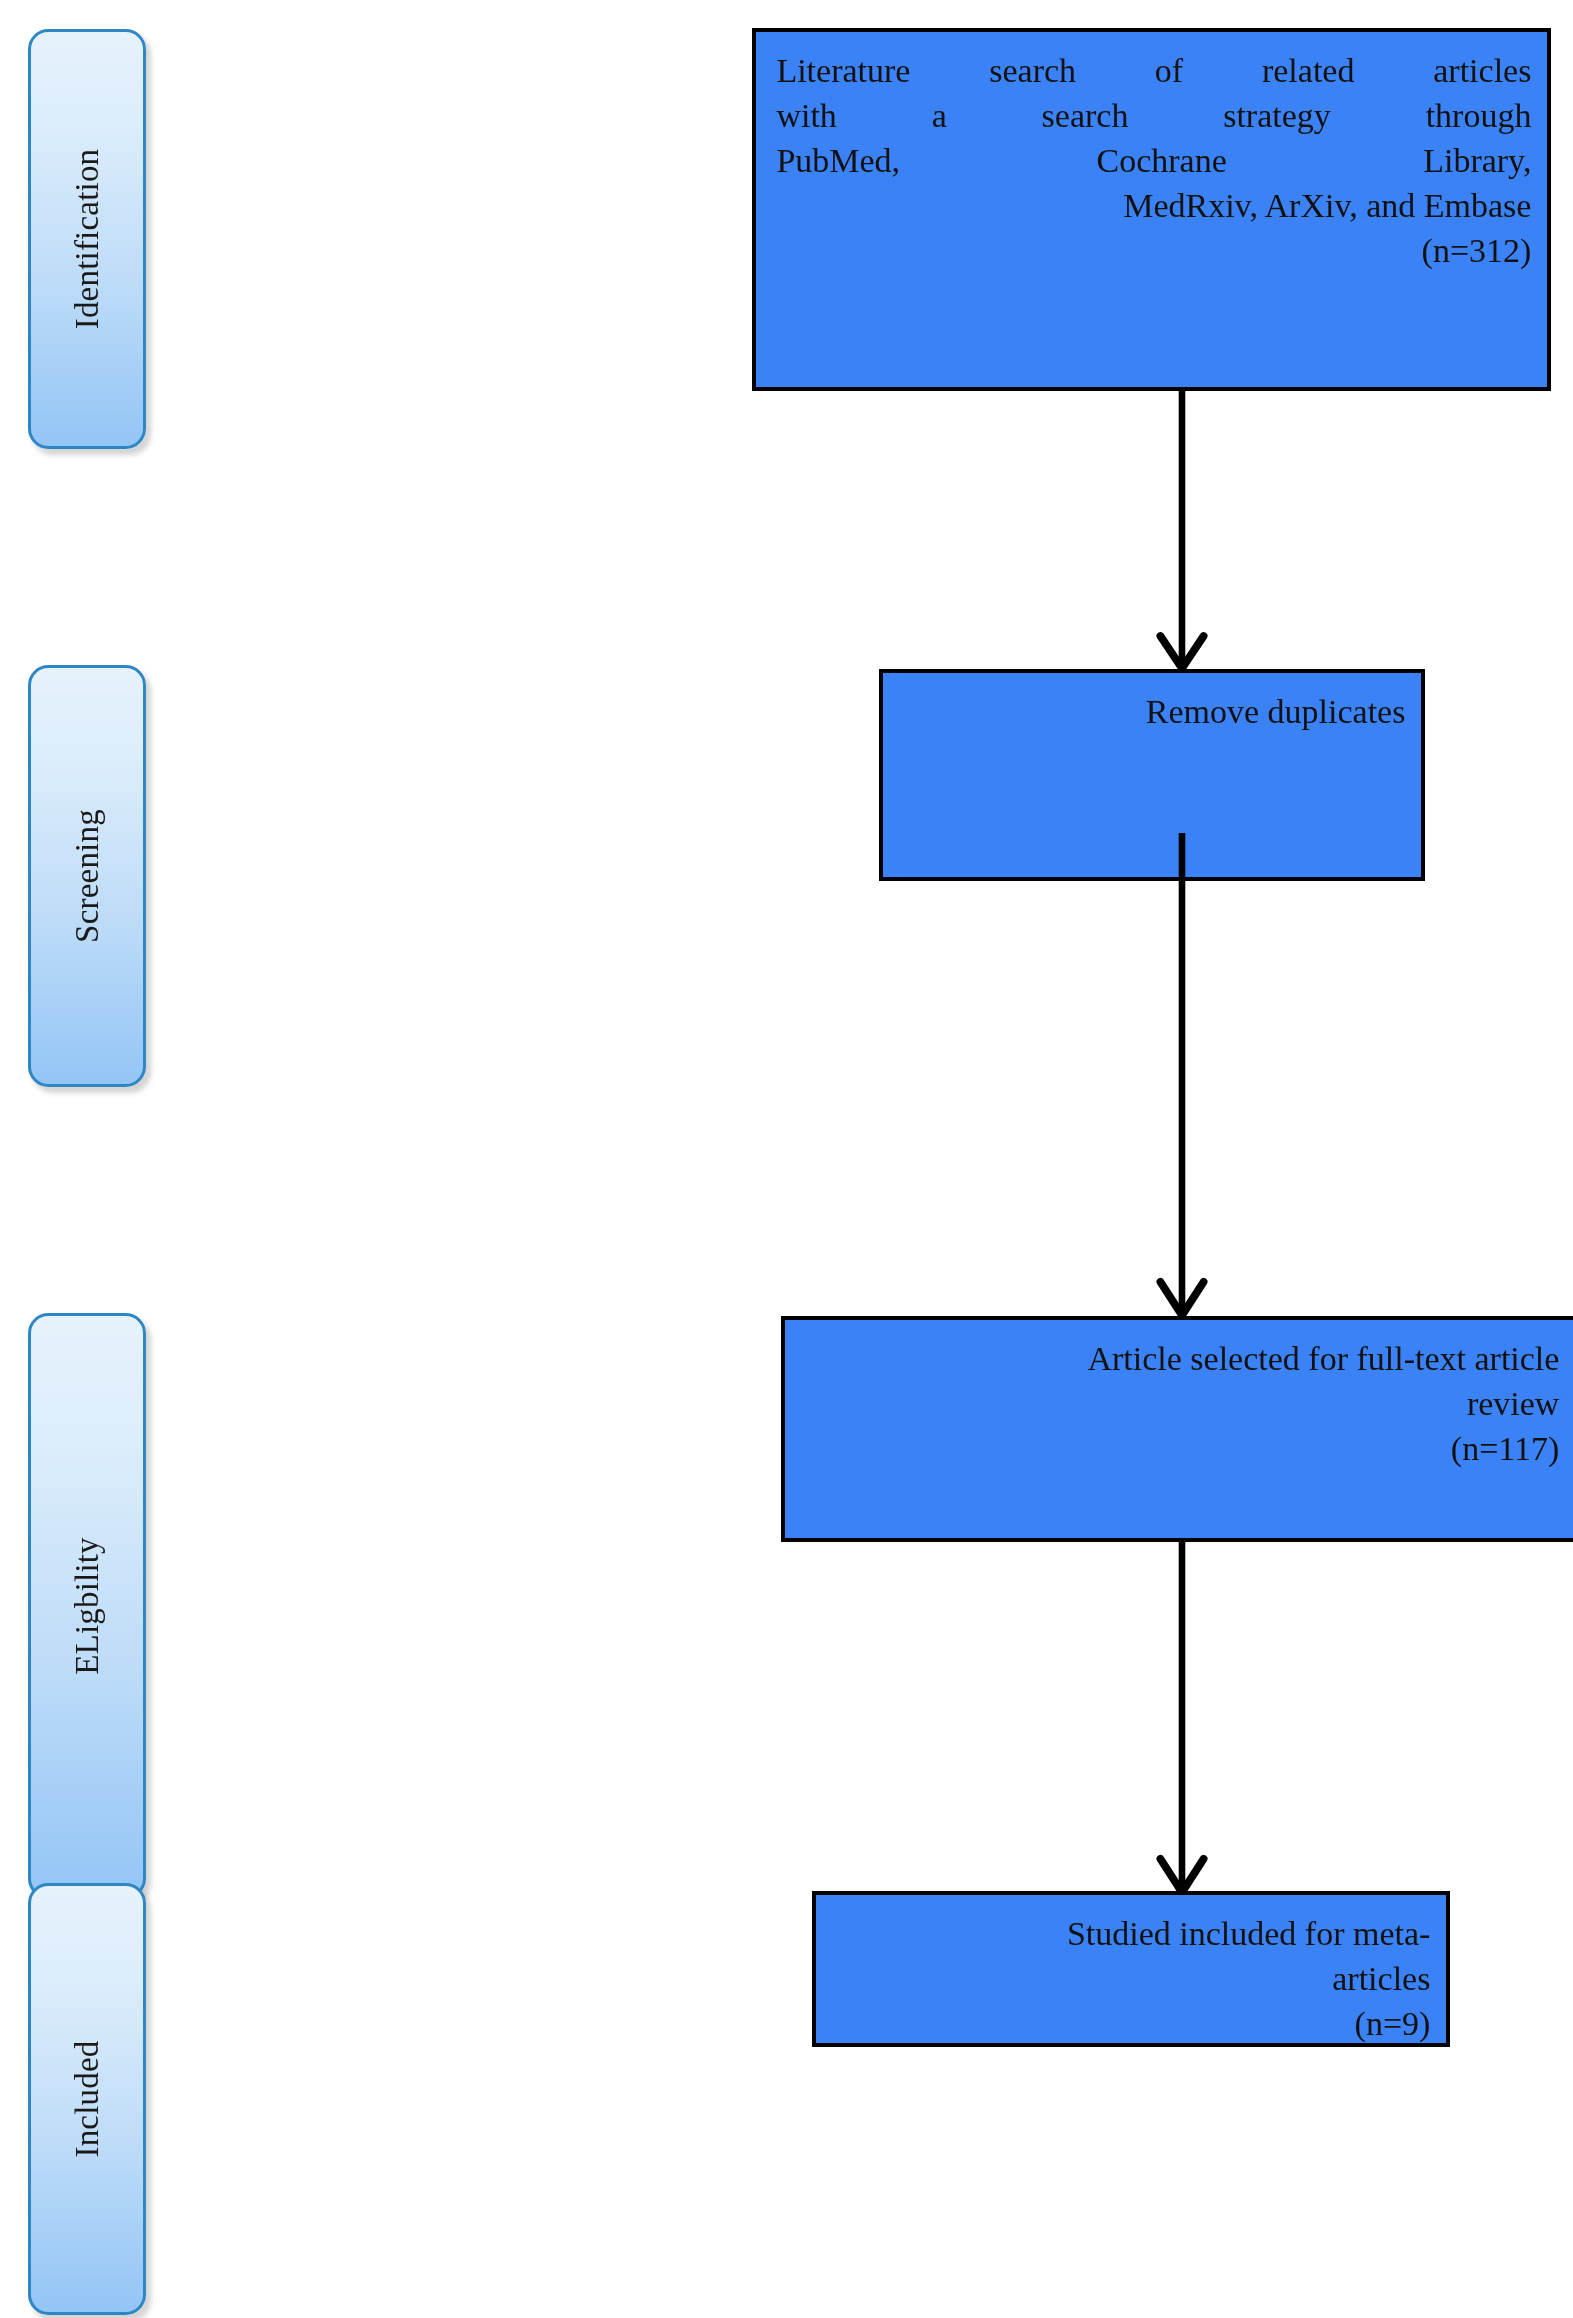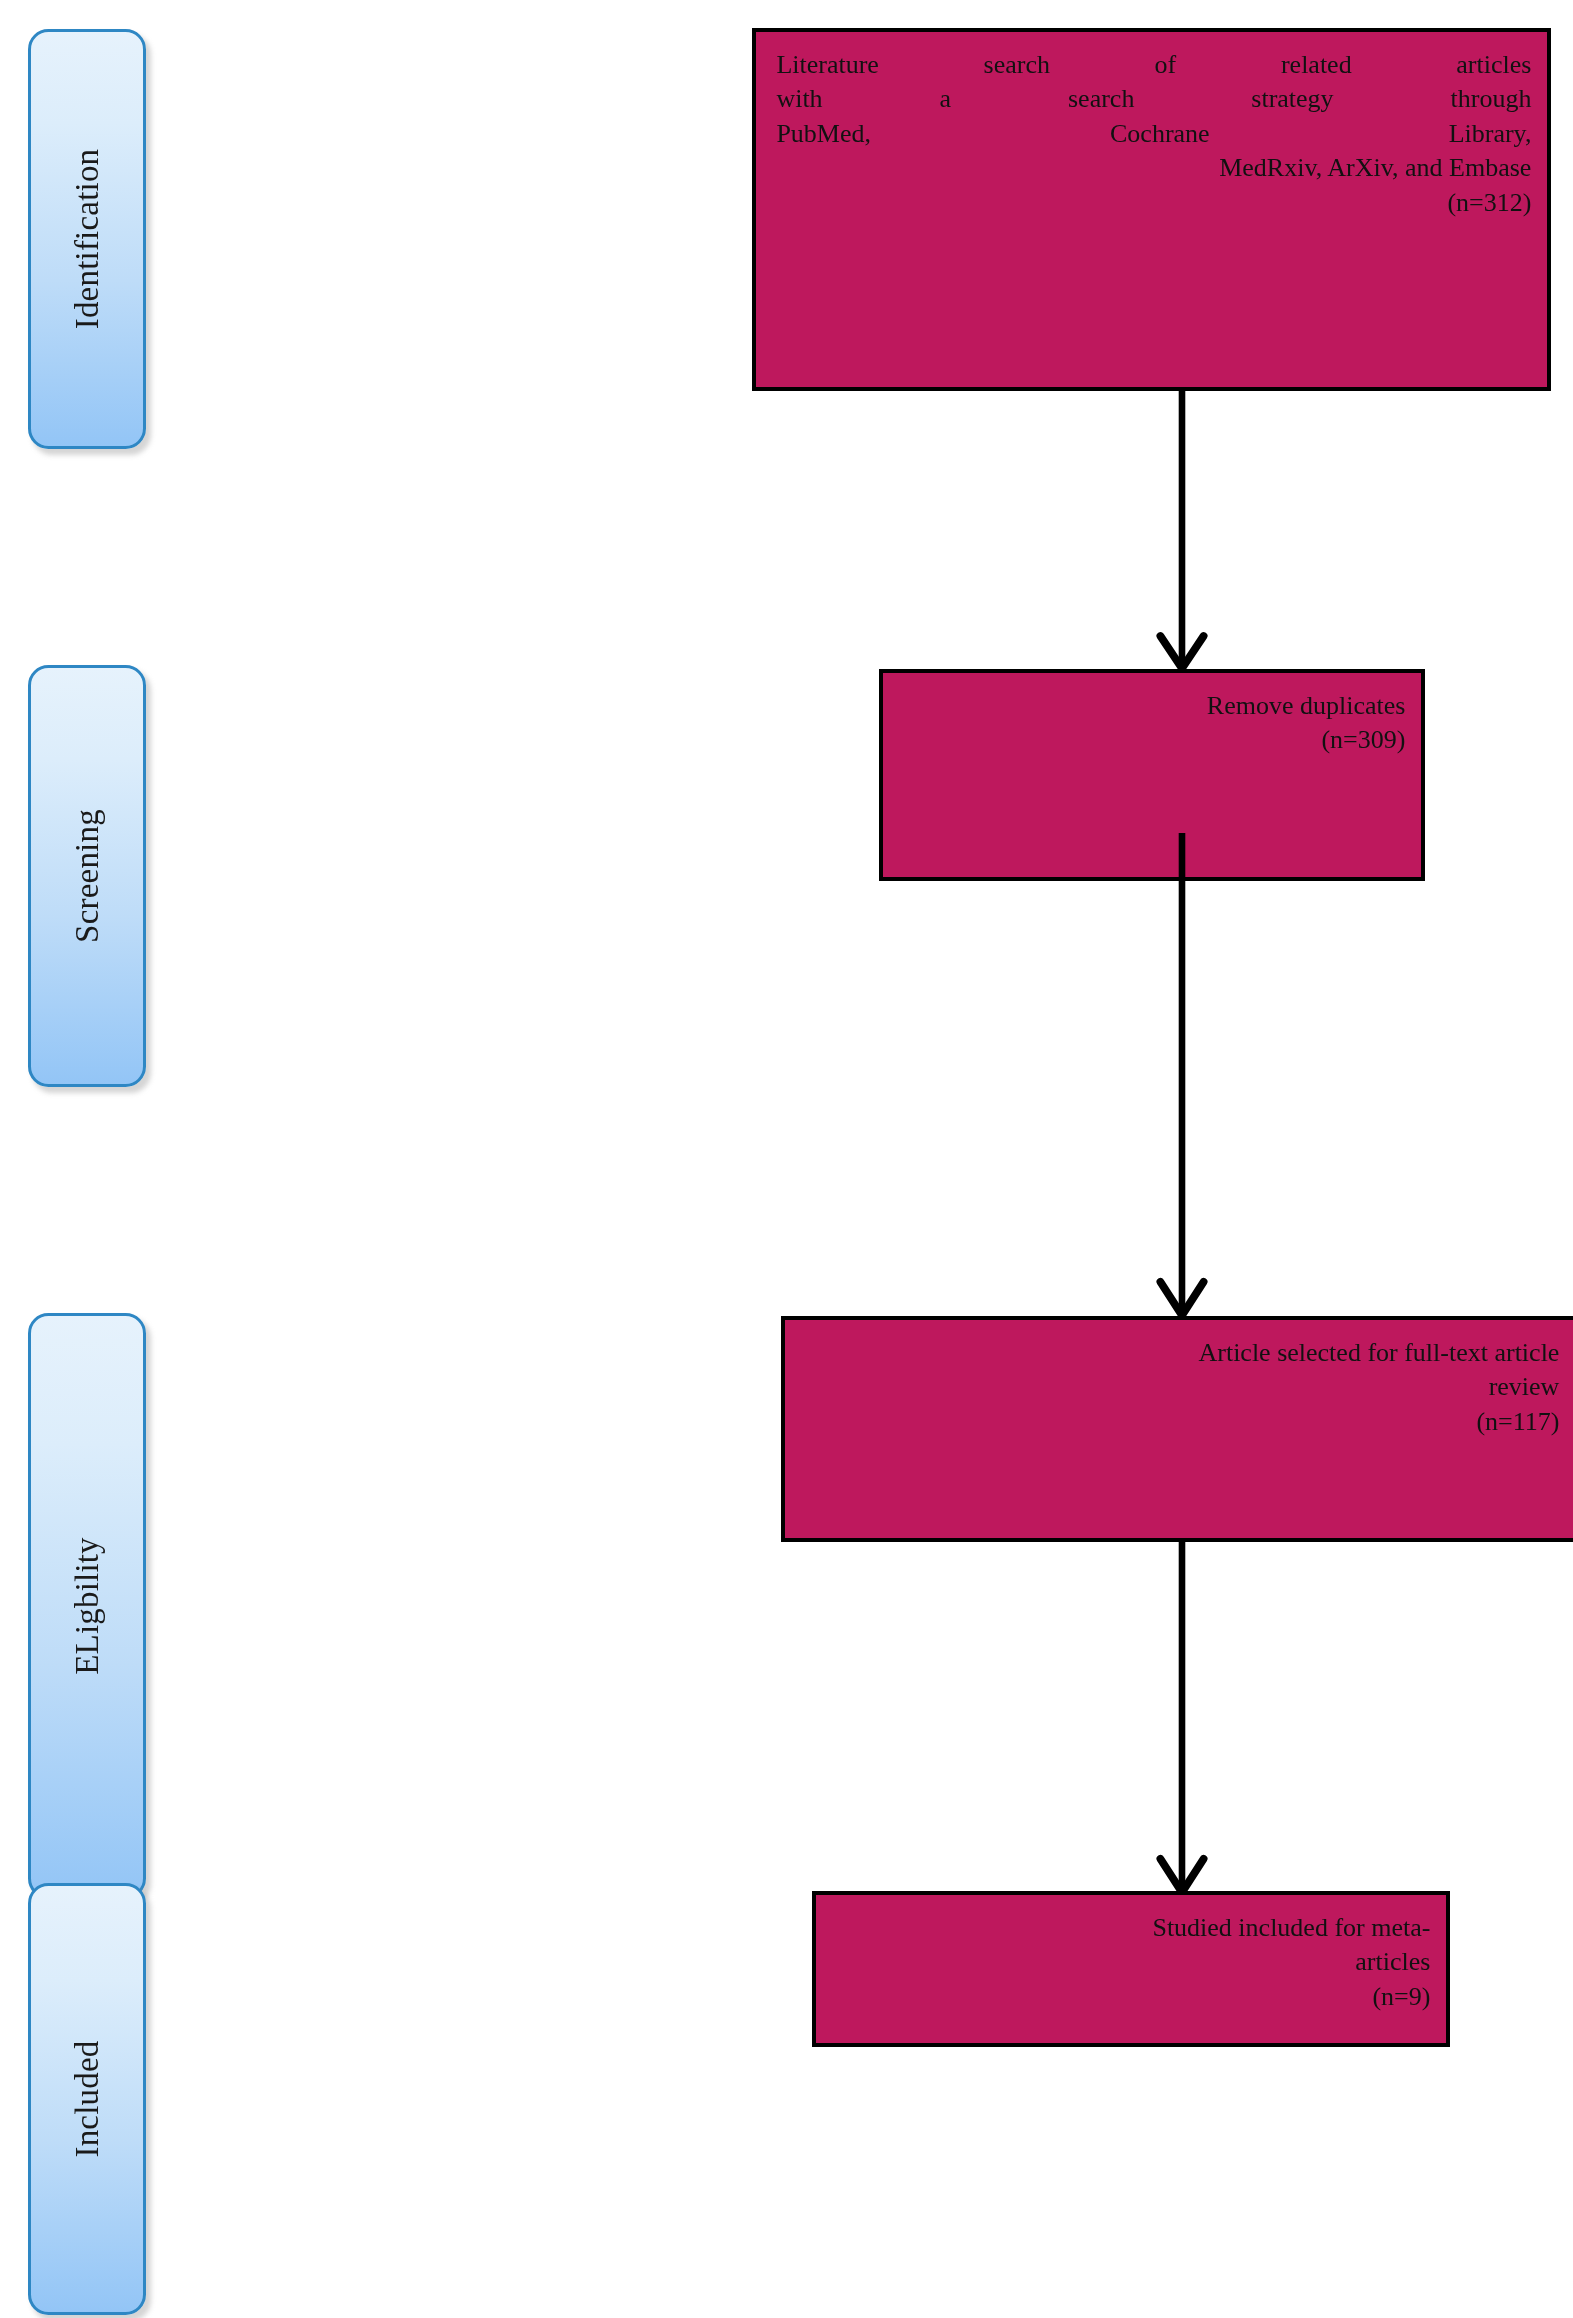--- a/index.html
+++ b/index.html
@@ -38,23 +38,23 @@
     font-size: 33px;
     line-height: 1;
     color: #1a1a1a;
     letter-spacing: 0.2px;
   }
 
   
   .flow-box {
     position: absolute;
     border: 4.2px solid #000000;
-    background: #be185d;
+    background: #3b82f6;
     color: #111111;
-    font-size: 26px;
+    font-size: 34px;
     line-height: 1.33;
   }
 
   .flow-box .box-text {
     position: absolute;
     left: 20.4px;
     right: 15.6px;
     top: 15.6px;
   }
 
@@ -111,21 +111,20 @@
   <div class="arrow" style="left:1140px; top:390px; width:84px; height:282px;">
     <svg viewBox="0 0 140 470" preserveAspectRatio="none">
       <line x1="70" y1="0" x2="70" y2="462" stroke="#000" stroke-width="11"></line>
       <polyline points="34,410 70,464 106,410" fill="none" stroke="#000" stroke-width="13" stroke-linecap="round" stroke-linejoin="round"></polyline>
     </svg>
   </div>
 
   <div class="flow-box" style="left:879px; top:669px; width:546px; height:212px;">
     <div class="box-text">
       <div class="line-plain">Remove duplicates</div>
-      <div class="line-plain">(n=309)</div>
     </div>
   </div>
 
   <div class="arrow" style="left:1140px; top:833px; width:84px; height:486px;">
     <svg viewBox="0 0 140 810" preserveAspectRatio="none">
       <line x1="70" y1="0" x2="70" y2="802" stroke="#000" stroke-width="11"></line>
       <polyline points="34,748 70,804 106,748" fill="none" stroke="#000" stroke-width="13" stroke-linecap="round" stroke-linejoin="round"></polyline>
     </svg>
   </div>
 

